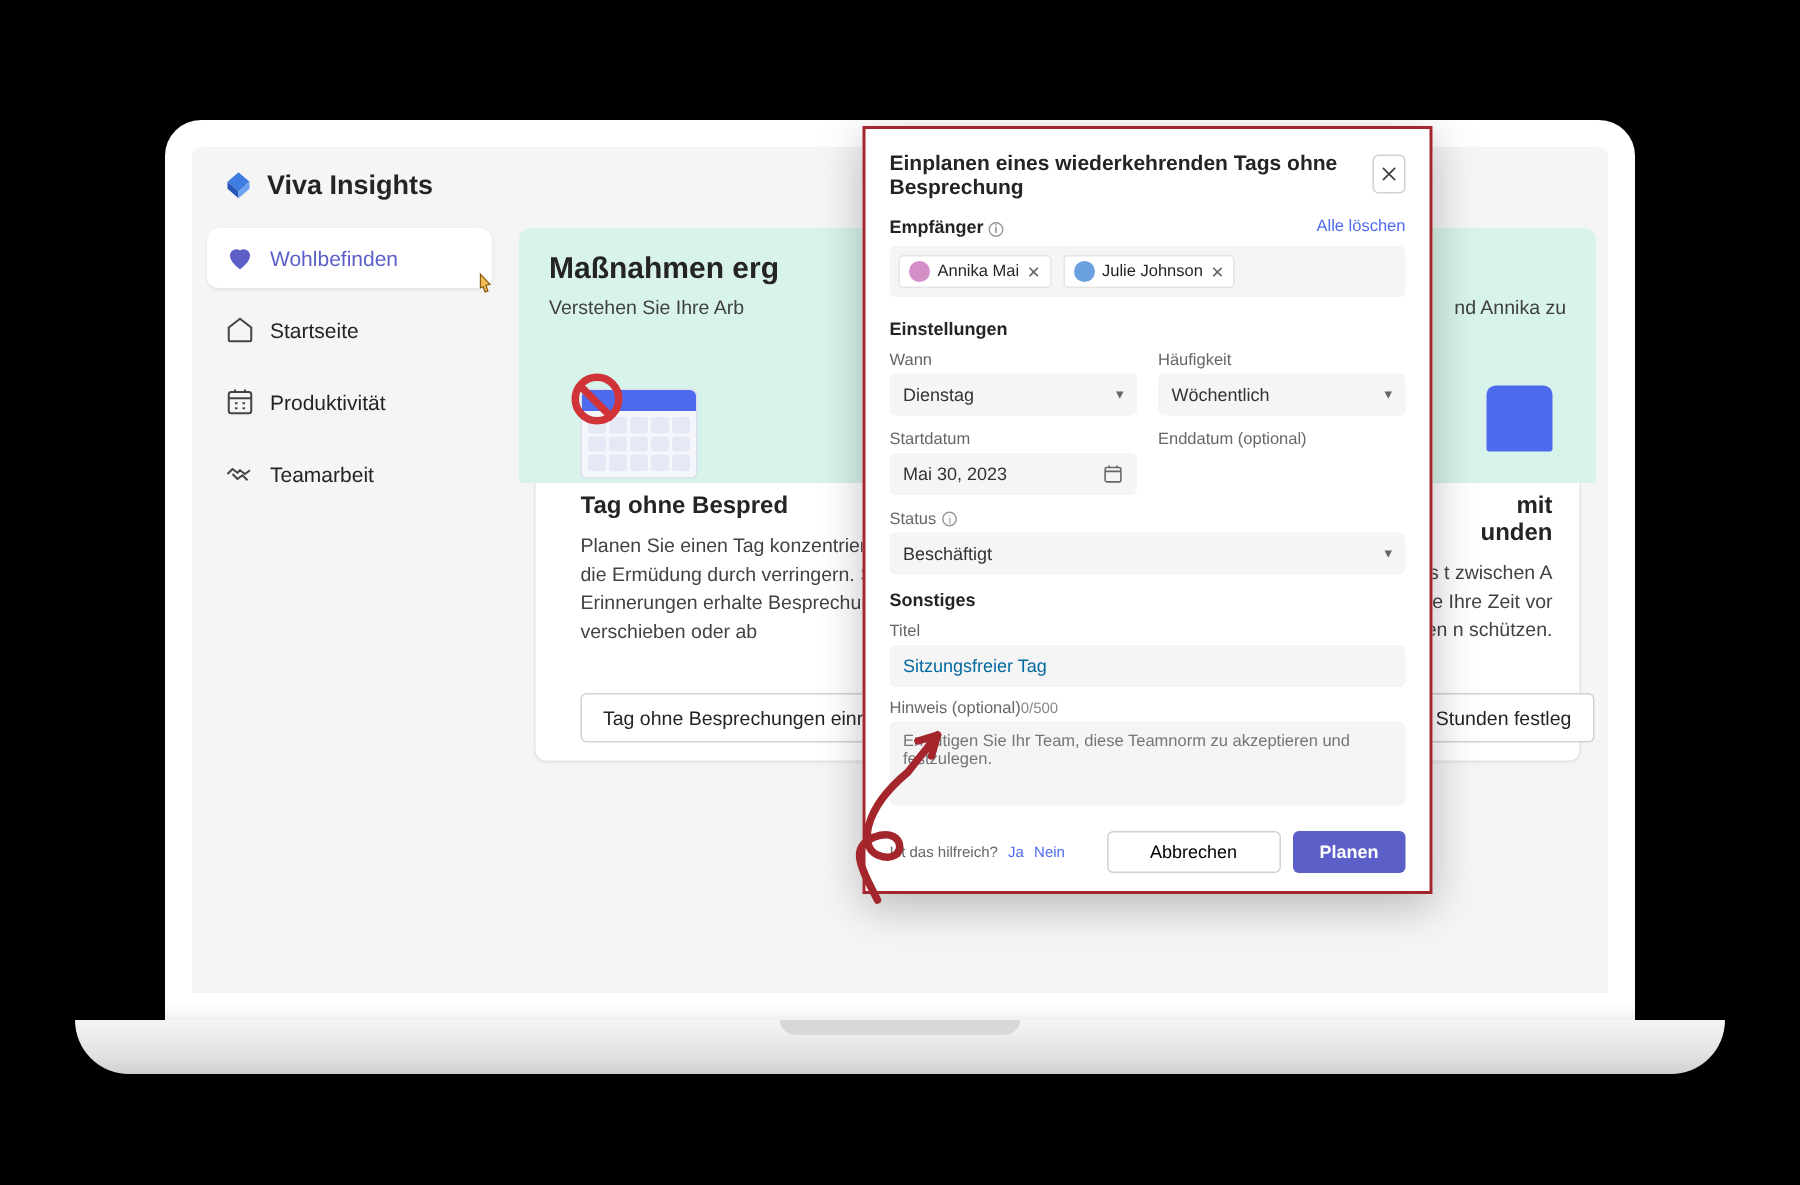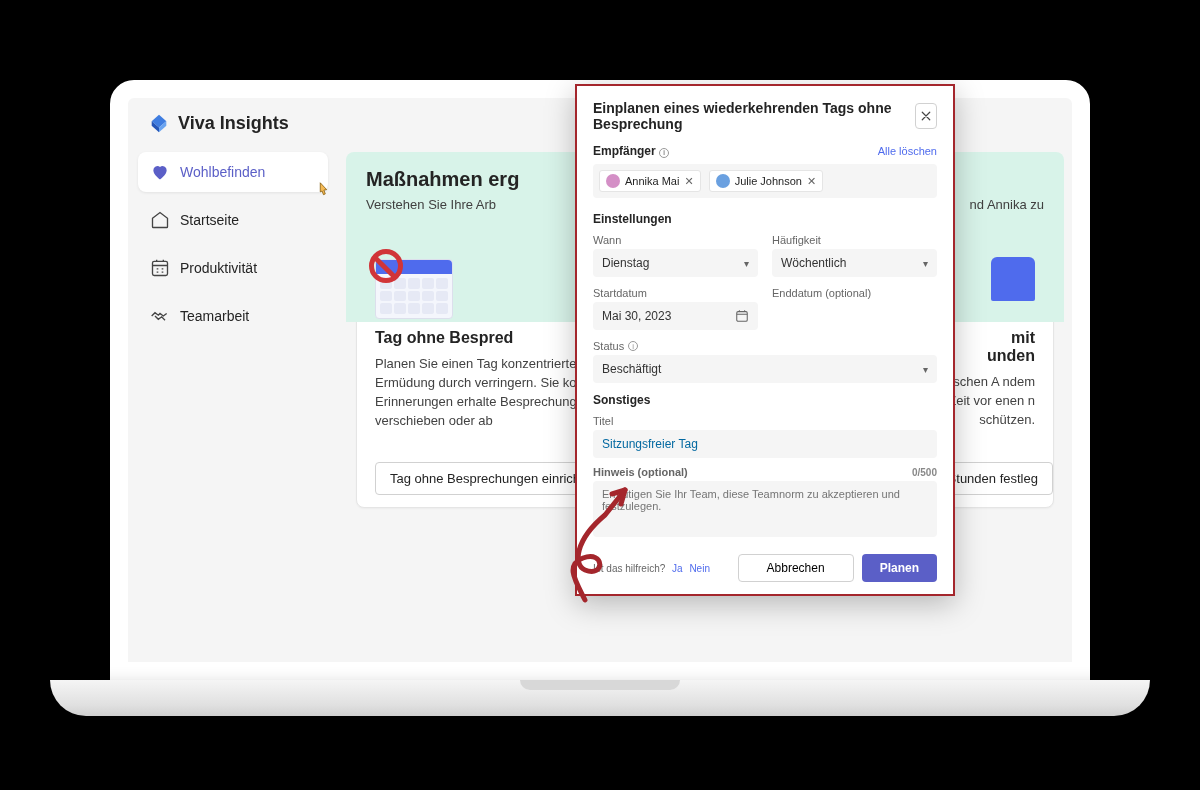--- a/index.html
+++ b/index.html
@@ -130,21 +130,21 @@
   .cards {
     display: flex;
     gap: 16px;
     margin-top: -90px;
     padding: 0 10px;
   }
   .card {
     background: #fff;
     border: 1px solid #e5e5e5;
     border-radius: 8px;
-    padding: 16px 18px 12px 18px;
+    padding: 16px 18px 12px 30px;
     flex: 1;
     min-width: 0;
     box-shadow: 0 1px 2px rgba(0,0,0,0.04);
     display: flex;
     flex-direction: column;
   }
   .card .illus {
     height: 70px;
     margin-bottom: 10px;
     position: relative;
@@ -264,21 +264,21 @@
   .cal-icon { width:14px;height:14px; }
   .textinput {
     width:100%; background:#f5f5f5; border:none; border-radius:4px;
     padding:7px 9px; font-size:12px; color:#0369a1;
   }
   .textarea {
     width:100%; background:#f5f5f5; border:none; border-radius:4px;
     padding:7px 9px; font-size:11px; color:#666; height:56px; resize:none;
     font-family:inherit;
   }
-  .hint-row { display:flex; justify-content:space-between; align-items:baseline;font-weight:bold; }
+  .hint-row { display:flex; justify-content:flex-start; align-items:baseline; }
   .char-count { font-size:10px; color:#888; }
   .modal-footer {
     display:flex; align-items:center; justify-content:space-between;
     margin-top:14px;
   }
   .helpful { font-size:10px; color:#666; }
   .helpful a { color:#4f6bed; text-decoration:none; margin-left:4px; cursor:pointer;text-align:center; }
   .footer-btns { display:flex; gap:8px; }
   .btn-sec {
     background:#fff; border:1px solid #d1d1d1; border-radius:4px;

